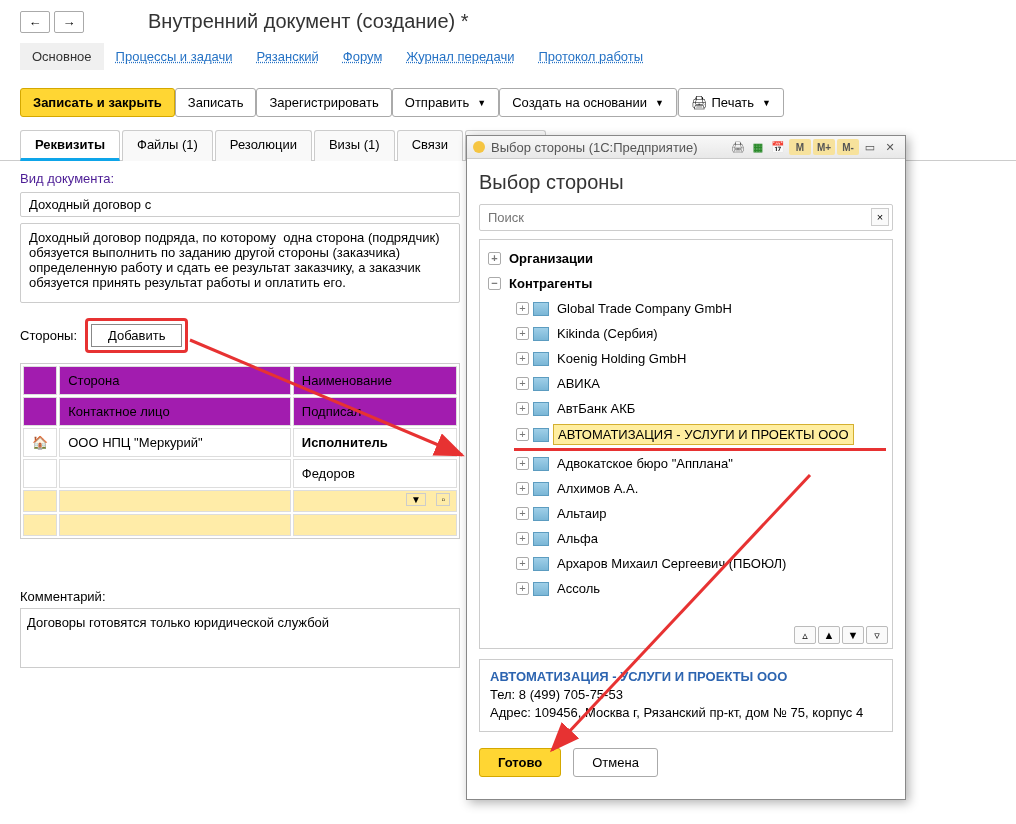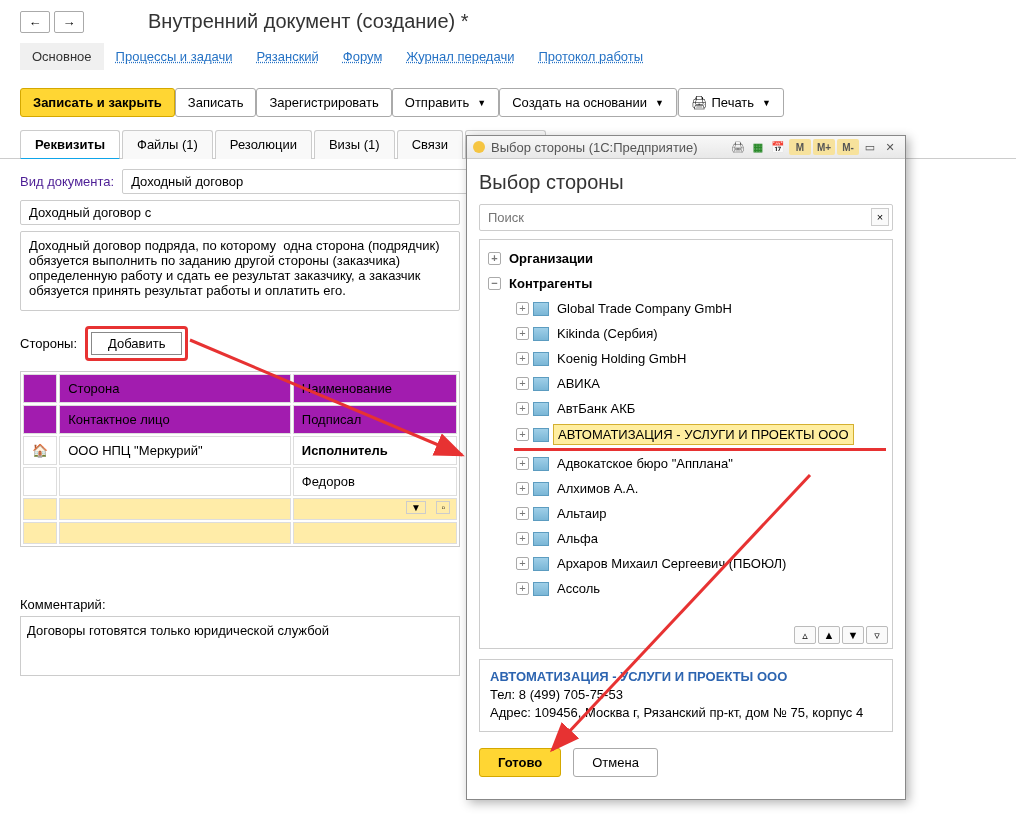--- a/index.html
+++ b/index.html
@@ -18,21 +18,21 @@
 
 .toolbar { display: flex; gap: 0; padding: 8px 20px 12px; align-items: center; }
 .btn { border: 1px solid #aaa; background: #fff; padding: 6px 12px; border-radius: 3px; cursor: pointer; display: flex; align-items: center; gap: 4px; }
 .btn.primary { background: #ffd633; border-color: #d4a800; font-weight: bold; }
 .btn .chevron { font-size: 9px; margin-left: 4px; }
 .sep { width: 1px; height: 24px; background: #ddd; }
 
 
 .tabs { display: flex; padding: 0 20px; border-bottom: 1px solid #ccc; }
 .tab { padding: 6px 14px; border: 1px solid #ccc; border-bottom: none; background: #f9f9f9; cursor: pointer; margin-right: 2px; border-radius: 3px 3px 0 0; position: relative; top: 1px; }
-.tab.active { background: #fff; border-bottom: 1px solid #0ea5e9; font-weight: bold; }
+.tab.active { background: #fff; border-bottom: 3px solid #0ea5e9; font-weight: bold; }
 
 
 .form-area { padding: 10px 20px; }
 .form-row { display: flex; align-items: center; gap: 8px; margin-bottom: 6px; }
 .form-label { color: #4c1d95; }
 .form-input { border: 1px solid #ccc; padding: 4px 8px; flex: 1; border-radius: 2px; }
 .form-textarea { border: 1px solid #ccc; padding: 6px 8px; width: 100%; height: 80px; resize: none; border-radius: 2px; font-family: Arial; }
 
 
 .sides-label { margin-top: 12px; display: flex; align-items: center; gap: 8px; }
@@ -134,21 +134,20 @@
   <div class="tab">Файлы (1)</div>
   <div class="tab">Резолюции</div>
   <div class="tab">Визы (1)</div>
   <div class="tab">Связи</div>
   <div class="tab">Рабочая</div>
 </div>
 
 <div class="form-area">
   <div class="form-row">
     <span class="form-label">Вид документа:</span>
-    <input class="form-input" style="max-width: 440px;" value="Доходный договор">
   </div>
   <div class="form-row">
     <input class="form-input" style="max-width: 440px;" value="Доходный договор с">
   </div>
   <textarea class="form-textarea" style="max-width: 440px;">Доходный договор подряда, по которому  одна сторона (подрядчик) обязуется выполнить по заданию другой стороны (заказчика) определенную работу и сдать ее результат заказчику, а заказчик обязуется принять результат работы и оплатить его.</textarea>
 
   <div class="sides-label">
     <span>Стороны:</span>
     <span class="add-btn-wrapper">
       <button class="add-btn">Добавить</button>

